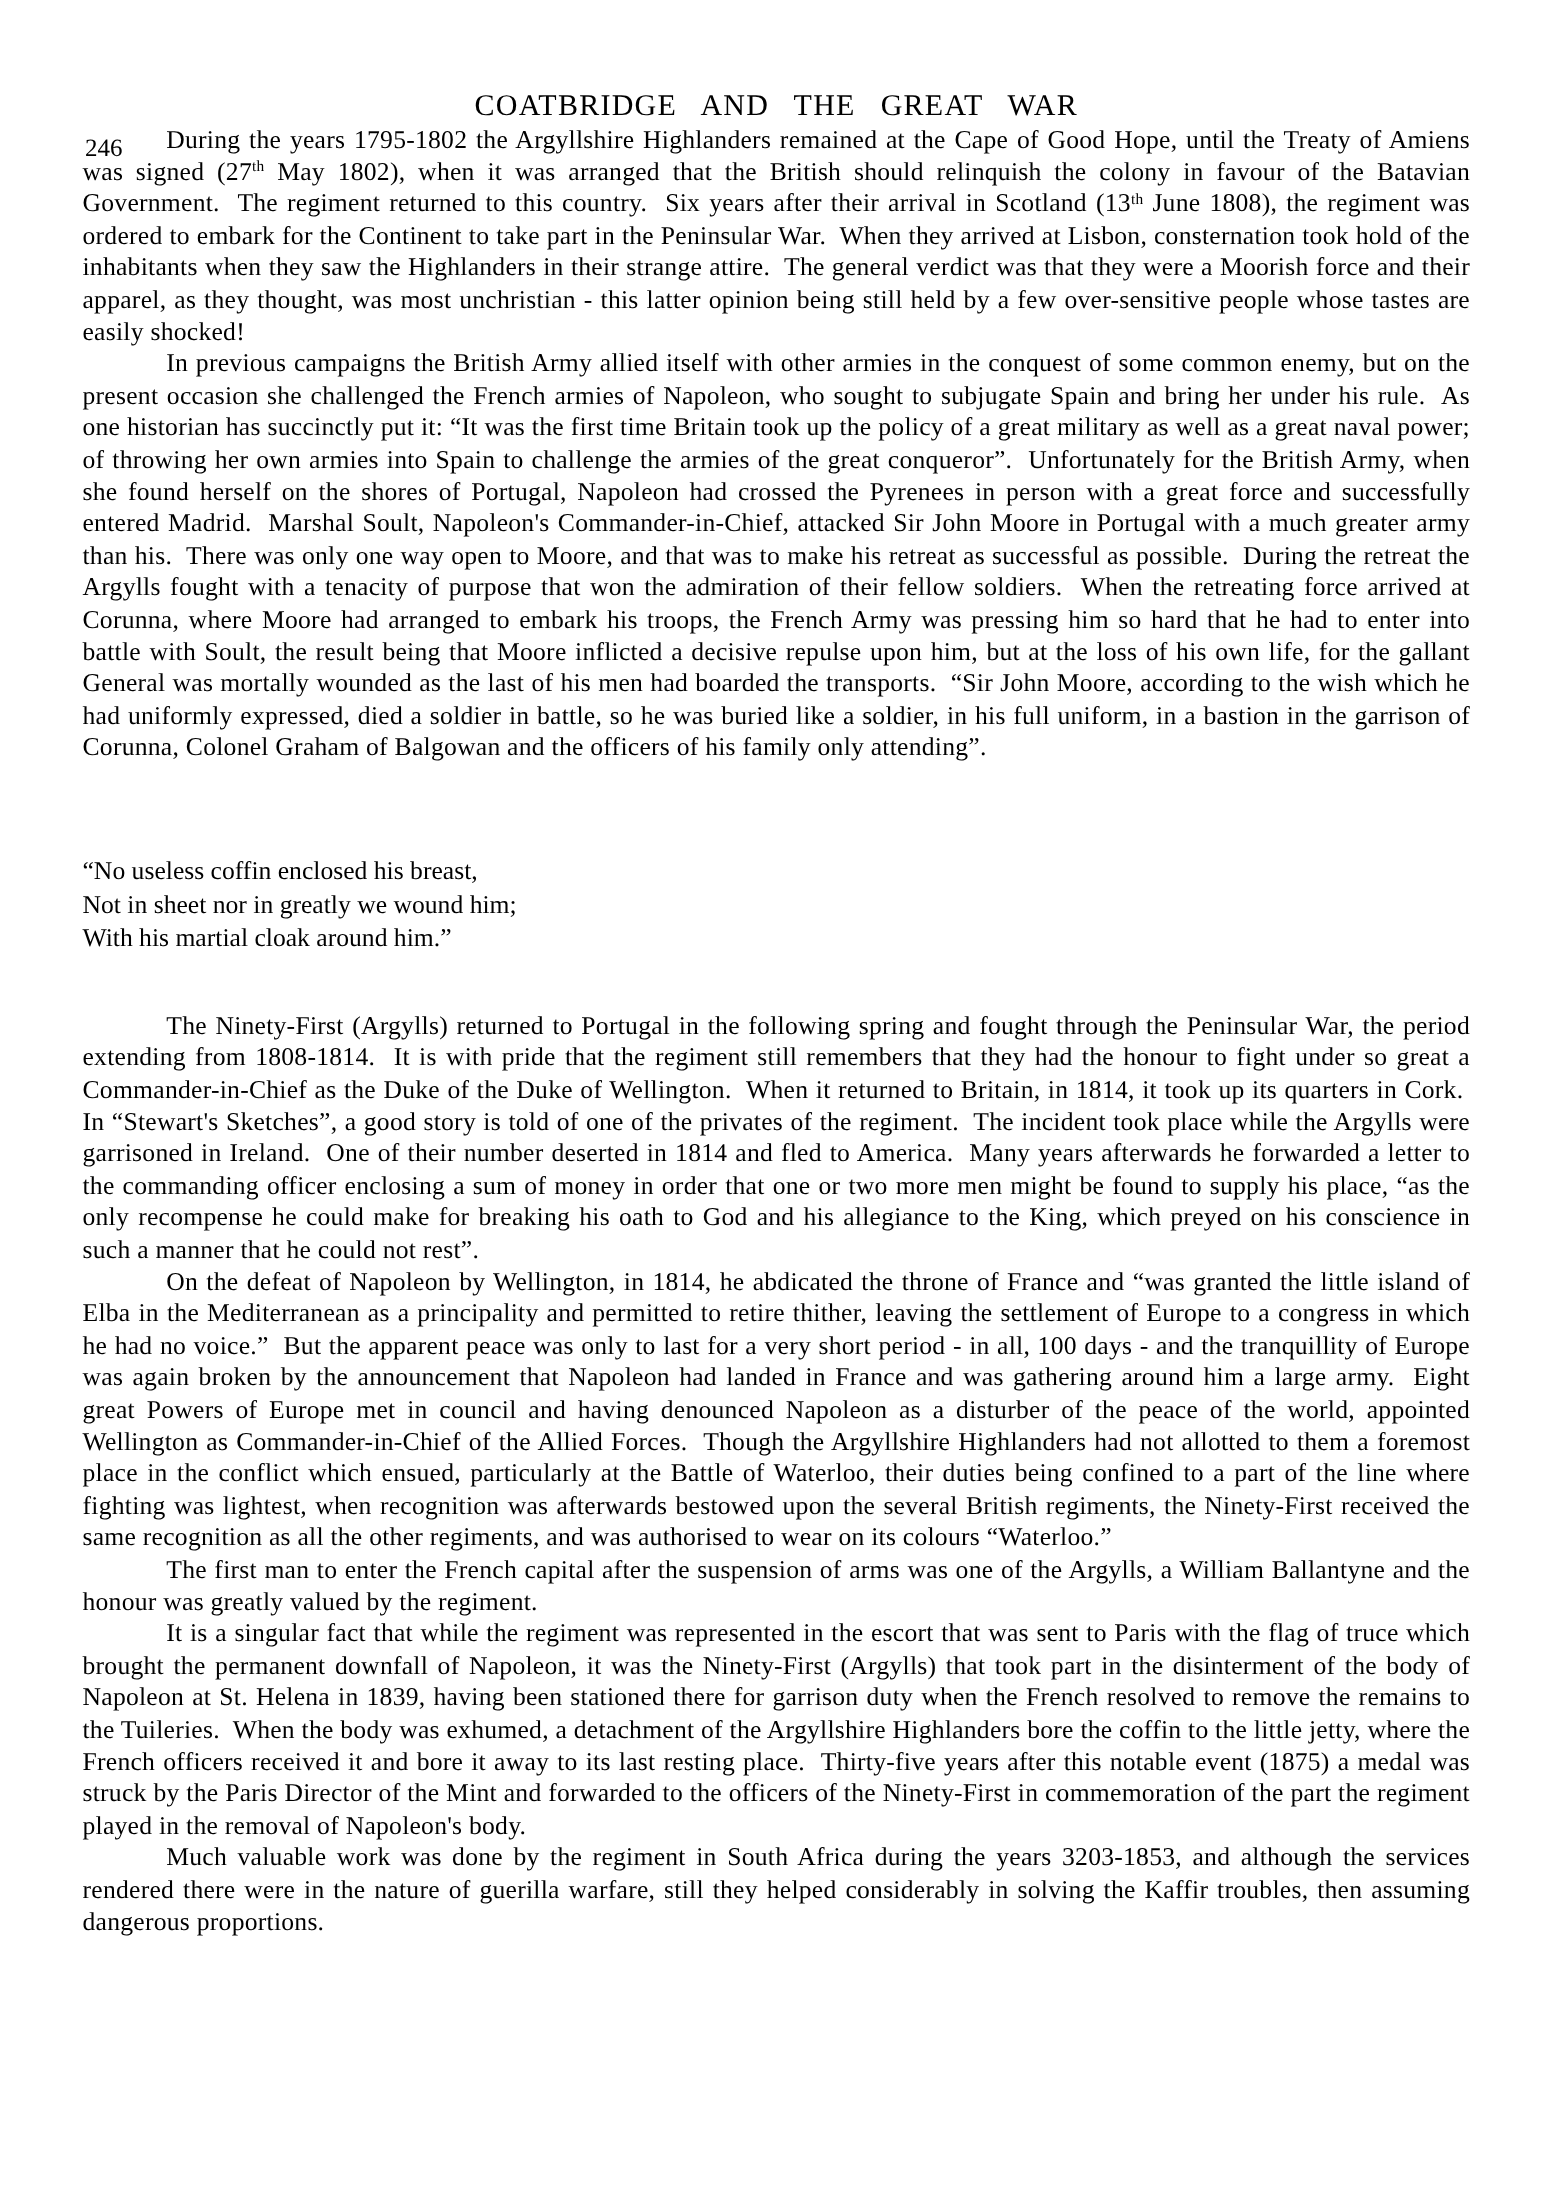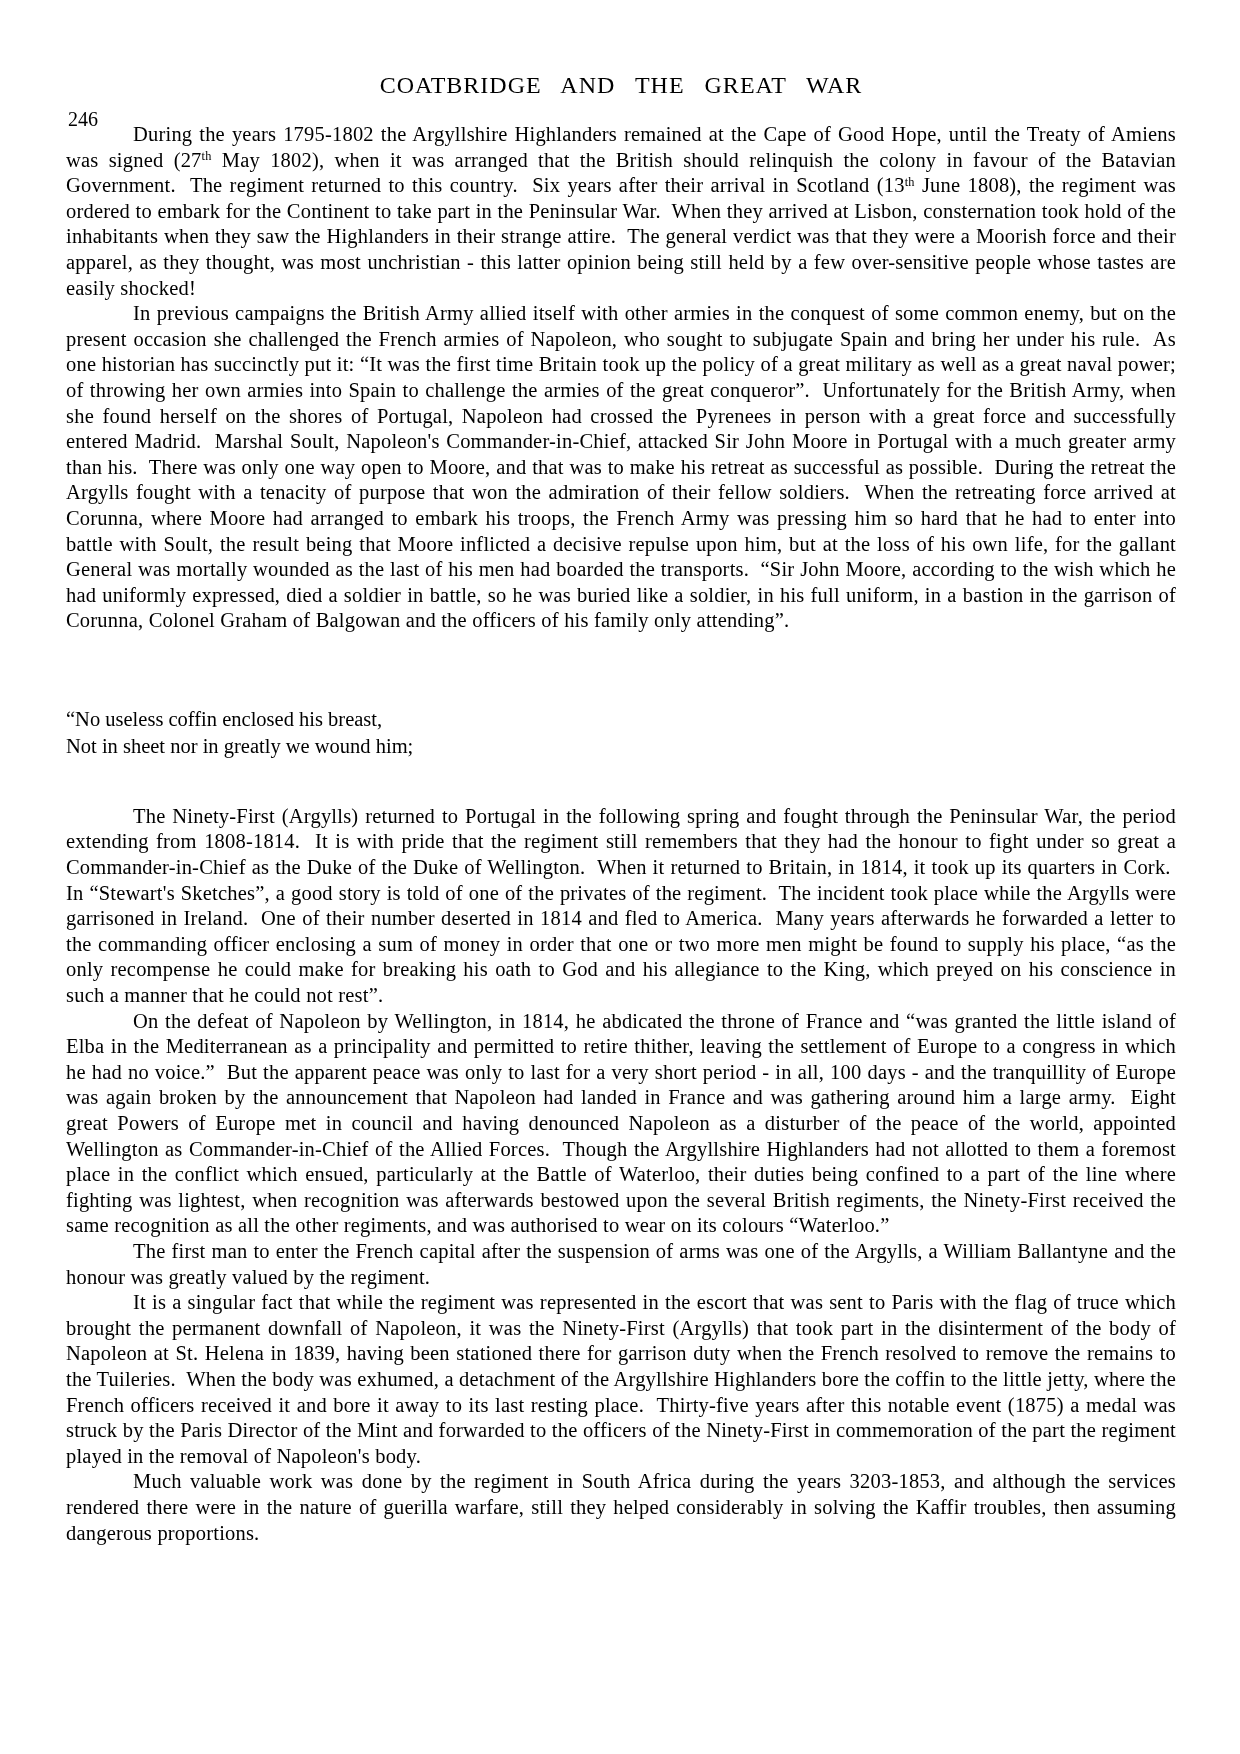--- a/index.html
+++ b/index.html
@@ -21,21 +21,21 @@
     font-size: 20px;
     margin-top: 33px;
   }
   .page-title {
     text-align: center;
     font-size: 24px;
     letter-spacing: 1px;
     word-spacing: 13px;
     font-weight: normal;
   }
-  .content { margin-top: 22px; }
+  .content { }
   .para {
     font-size: 20.5px;
     line-height: 25.6px;
     letter-spacing: 0.2px;
     text-align: justify;
     text-indent: 67px;
   }
   sup {
     font-size: 0.6em;
     vertical-align: baseline;
@@ -59,20 +59,21 @@
     <div class="page-title">COATBRIDGE AND THE GREAT WAR</div>
   </div>
 
   <div class="content">
     <p class="para">During the years 1795-1802 the Argyllshire Highlanders remained at the Cape of Good Hope, until the Treaty of Amiens was signed (27<sup>th</sup> May 1802), when it was arranged that the British should relinquish the colony in favour of the Batavian Government.&nbsp; The regiment returned to this country.&nbsp; Six years after their arrival in Scotland (13<sup>th</sup> June 1808), the regiment was ordered to embark for the Continent to take part in the Peninsular War.&nbsp; When they arrived at Lisbon, consternation took hold of the inhabitants when they saw the Highlanders in their strange attire.&nbsp; The general verdict was that they were a Moorish force and their apparel, as they thought, was most unchristian - this latter opinion being still held by a few over-sensitive people whose tastes are easily shocked!</p>
     <p class="para">In previous campaigns the British Army allied itself with other armies in the conquest of some common enemy, but on the present occasion she challenged the French armies of Napoleon, who sought to subjugate Spain and bring her under his rule.&nbsp; As one historian has succinctly put it: “It was the first time Britain took up the policy of a great military as well as a great naval power; of throwing her own armies into Spain to challenge the armies of the great conqueror”.&nbsp; Unfortunately for the British Army, when she found herself on the shores of Portugal, Napoleon had crossed the Pyrenees in person with a great force and successfully entered Madrid.&nbsp; Marshal Soult, Napoleon's Commander-in-Chief, attacked Sir John Moore in Portugal with a much greater army than his.&nbsp; There was only one way open to Moore, and that was to make his retreat as successful as possible.&nbsp; During the retreat the Argylls fought with a tenacity of purpose that won the admiration of their fellow soldiers.&nbsp; When the retreating force arrived at Corunna, where Moore had arranged to embark his troops, the French Army was pressing him so hard that he had to enter into battle with Soult, the result being that Moore inflicted a decisive repulse upon him, but at the loss of his own life, for the gallant General was mortally wounded as the last of his men had boarded the transports.&nbsp; “Sir John Moore, according to the wish which he had uniformly expressed, died a soldier in battle, so he was buried like a soldier, in his full uniform, in a bastion in the garrison of Corunna, Colonel Graham of Balgowan and the officers of his family only attending”.</p>
 
     <div class="poem">
       <div class="poem-line">“No useless coffin enclosed his breast,</div>
       <div class="poem-line">Not in sheet nor in greatly we wound him;</div>
+      <div class="poem-line">With his martial cloak around him.”</div>
     </div>
 
     <p class="para">The Ninety-First (Argylls) returned to Portugal in the following spring and fought through the Peninsular War, the period extending from 1808-1814.&nbsp; It is with pride that the regiment still remembers that they had the honour to fight under so great a Commander-in-Chief as the Duke of the Duke of Wellington.&nbsp; When it returned to Britain, in 1814, it took up its quarters in Cork.&nbsp; In “Stewart's Sketches”, a good story is told of one of the privates of the regiment.&nbsp; The incident took place while the Argylls were garrisoned in Ireland.&nbsp; One of their number deserted in 1814 and fled to America.&nbsp; Many years afterwards he forwarded a letter to the commanding officer enclosing a sum of money in order that one or two more men might be found to supply his place, “as the only recompense he could make for breaking his oath to God and his allegiance to the King, which preyed on his conscience in such a manner that he could not rest”.</p>
     <p class="para">On the defeat of Napoleon by Wellington, in 1814, he abdicated the throne of France and “was granted the little island of Elba in the Mediterranean as a principality and permitted to retire thither, leaving the settlement of Europe to a congress in which he had no voice.”&nbsp; But the apparent peace was only to last for a very short period - in all, 100 days - and the tranquillity of Europe was again broken by the announcement that Napoleon had landed in France and was gathering around him a large army.&nbsp; Eight great Powers of Europe met in council and having denounced Napoleon as a disturber of the peace of the world, appointed Wellington as Commander-in-Chief of the Allied Forces.&nbsp; Though the Argyllshire Highlanders had not allotted to them a foremost place in the conflict which ensued, particularly at the Battle of Waterloo, their duties being confined to a part of the line where fighting was lightest, when recognition was afterwards bestowed upon the several British regiments, the Ninety-First received the same recognition as all the other regiments, and was authorised to wear on its colours “Waterloo.”</p>
     <p class="para">The first man to enter the French capital after the suspension of arms was one of the Argylls, a William Ballantyne and the honour was greatly valued by the regiment.</p>
     <p class="para">It is a singular fact that while the regiment was represented in the escort that was sent to Paris with the flag of truce which brought the permanent downfall of Napoleon, it was the Ninety-First (Argylls) that took part in the disinterment of the body of Napoleon at St. Helena in 1839, having been stationed there for garrison duty when the French resolved to remove the remains to the Tuileries.&nbsp; When the body was exhumed, a detachment of the Argyllshire Highlanders bore the coffin to the little jetty, where the French officers received it and bore it away to its last resting place.&nbsp; Thirty-five years after this notable event (1875) a medal was struck by the Paris Director of the Mint and forwarded to the officers of the Ninety-First in commemoration of the part the regiment played in the removal of Napoleon's body.</p>
     <p class="para">Much valuable work was done by the regiment in South Africa during the years 3203-1853, and although the services rendered there were in the nature of guerilla warfare, still they helped considerably in solving the Kaffir troubles, then assuming dangerous proportions.</p>
   </div>
 
 </div>

